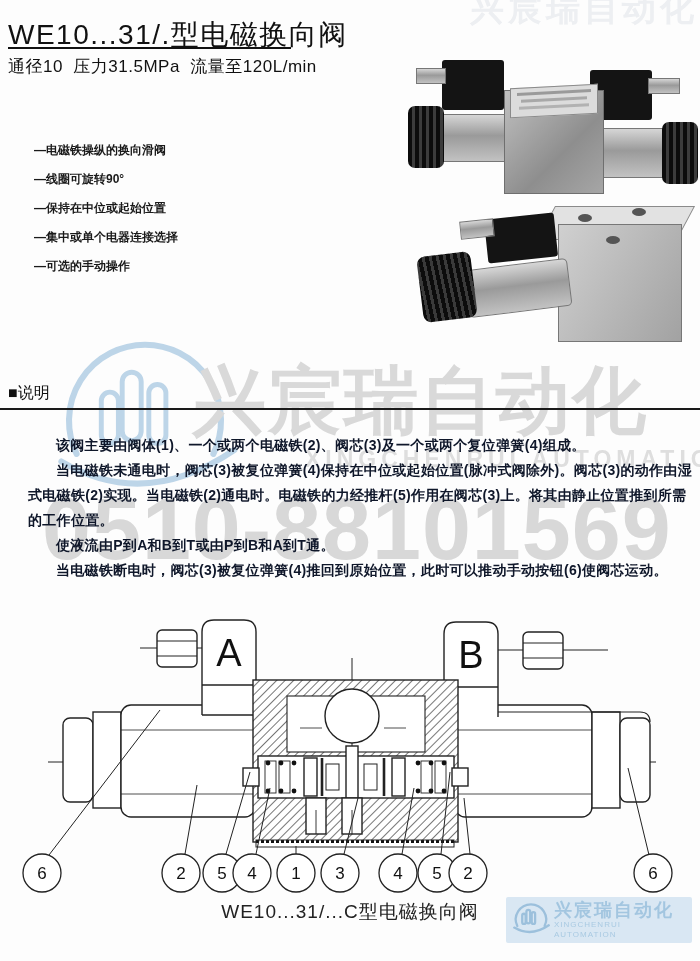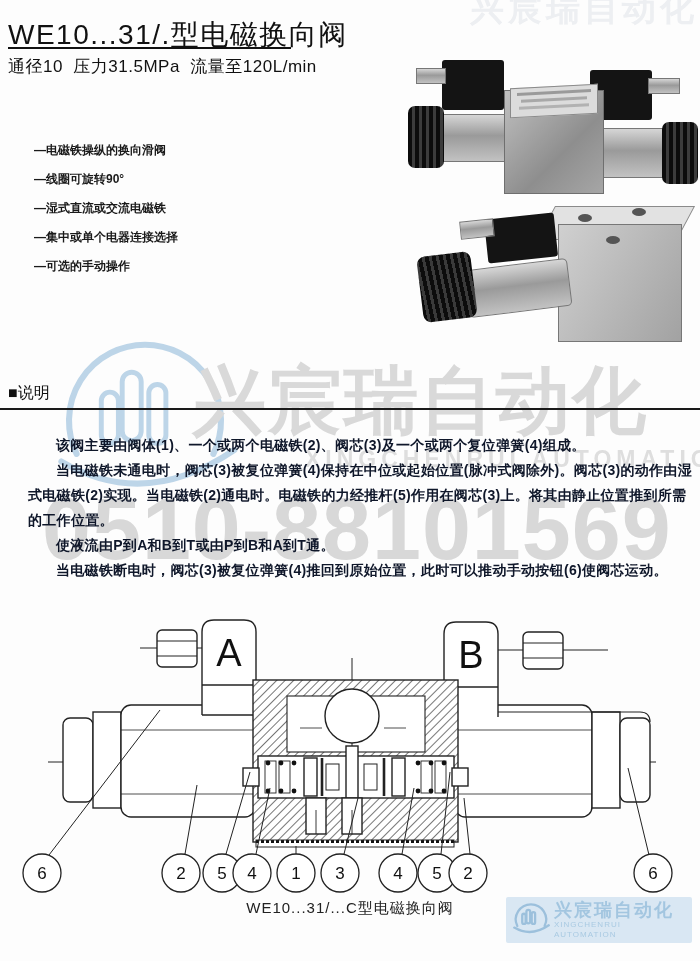--- a/index.html
+++ b/index.html
@@ -38,21 +38,21 @@
   .blk { background:#141414; }
   
   #desc-heading { position:absolute; left:8px; top:383px; font-size:16px; font-weight:normal; }
   #desc-line { position:absolute; left:0; top:408px; width:700px; height:2px; background:#1a1a1a; }
   #paragraphs { position:absolute; left:28px; top:433px; width:664px; }
   .para { font-size:14px; line-height:25px; text-indent:2em; color:#0f172a;
     font-weight:600; letter-spacing:0.3px; }
   
   #diagram { position:absolute; left:0; top:600px; }
   #diagram-caption { position:absolute; left:0; top:899px; width:700px; text-align:center;
-    font-size:15px; color:#222; letter-spacing:1px; }
+    font-size:19px; color:#222; letter-spacing:1px; }
   
   #footer-logo { position:absolute; left:506px; top:897px; width:186px; height:46px;
     background:#d9e7f3; display:flex; align-items:center; padding:3px 6px; border-radius:2px; }
   #footer-text { display:flex; flex-direction:column; margin-left:4px; }
   #footer-brand { font-size:18px; font-weight:bold; color:#a3c6e0; letter-spacing:2px; line-height:20px; }
   #footer-latin { font-size:8px; color:#a9cae2; letter-spacing:1px; line-height:10px; }
 </style>
 </head>
 <body>
 
@@ -73,21 +73,21 @@
   <div id="wm-latin" class="wm">XINGCHENRUI AUTOMATION</div>
   <div id="wm-phone" class="wm">0510-88101569</div>
 
   <div id="title">WE10...31/.型电磁换向阀</div>
   <div id="title-underline"></div>
   <div id="subtitle">通径10  压力31.5MPa  流量至120L/min</div>
 
   <div id="features">
     <div class="feature">—电磁铁操纵的换向滑阀</div>
     <div class="feature">—线圈可旋转90°</div>
-    <div class="feature">—湿式直流或交流电磁铁</div>
+    <div class="feature">—保持在中位或起始位置</div>
     <div class="feature">—集中或单个电器连接选择</div>
     <div class="feature">—可选的手动操作</div>
   </div>
 
   <div id="photo1" class="photo">
     <div class="blk" style="position:absolute;left:34px;top:2px;width:62px;height:50px;border-radius:3px;"></div>
     <div class="tube" style="position:absolute;left:8px;top:10px;width:30px;height:16px;"></div>
     <div class="blk" style="position:absolute;left:182px;top:12px;width:62px;height:50px;border-radius:3px;"></div>
     <div class="tube" style="position:absolute;left:240px;top:20px;width:32px;height:16px;"></div>
     <div class="tube" style="position:absolute;left:18px;top:56px;width:116px;height:48px;border-radius:5px;"></div>

